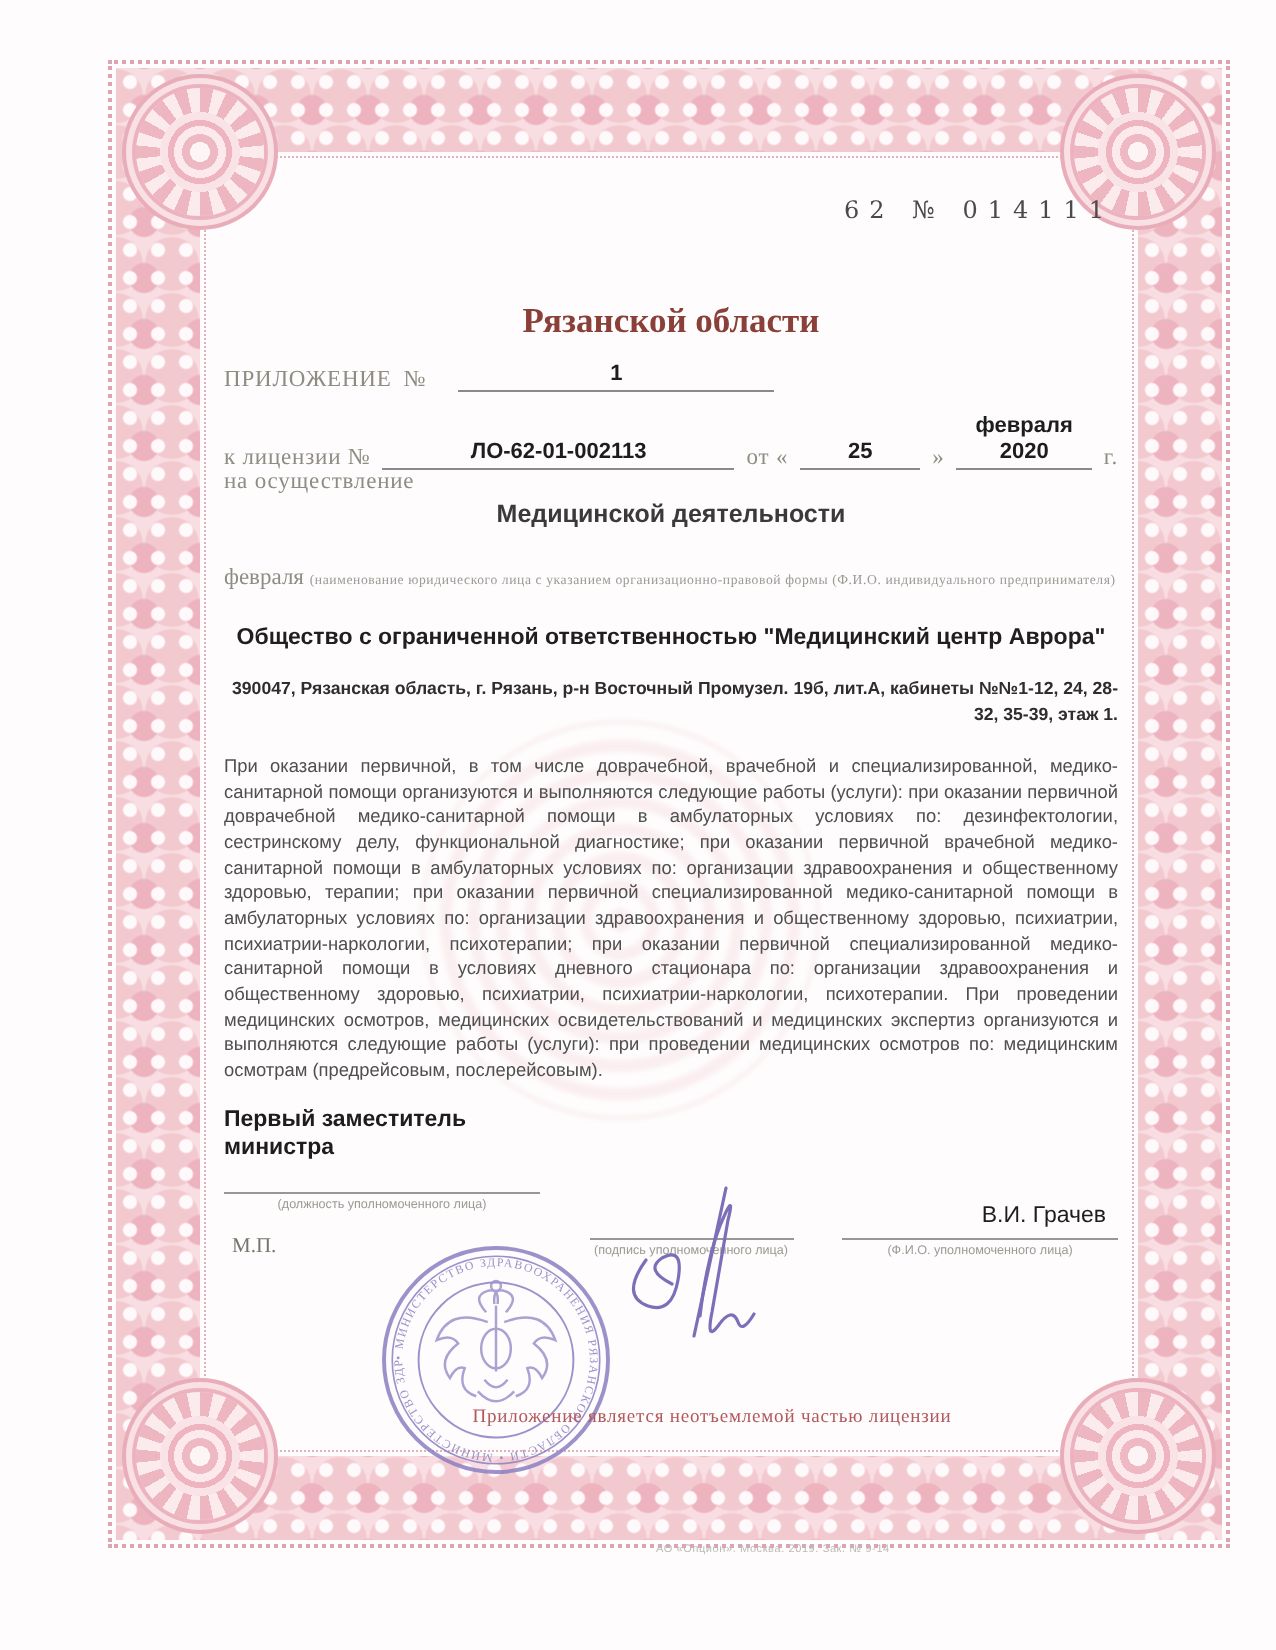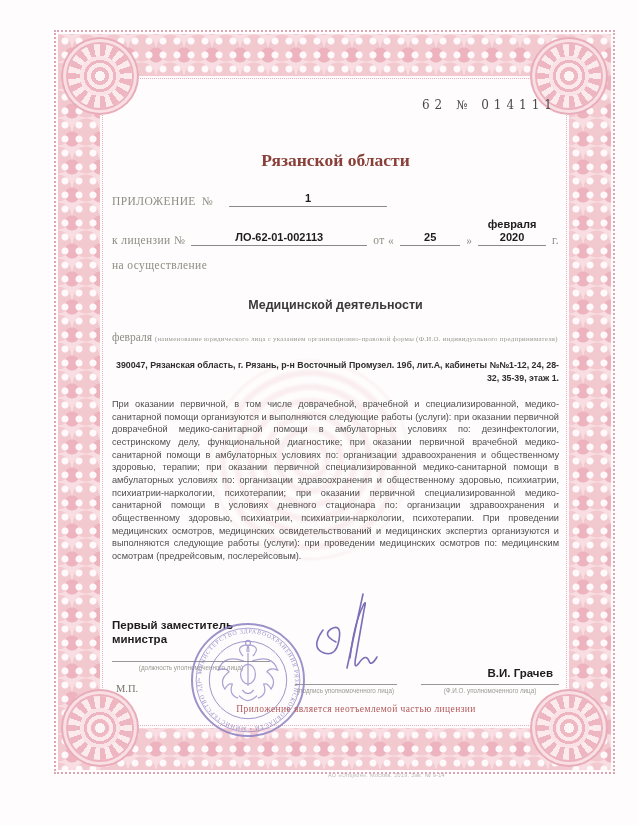--- a/index.html
+++ b/index.html
@@ -33,43 +33,43 @@
     filter:blur(1px);}
 
   
   .content{position:absolute;left:112px;right:110px;top:98px;color:#2c2c2c;}
   .serial{font-family:"DejaVu Serif","Liberation Serif",serif;font-size:12px;color:#4a4a4a;
           letter-spacing:5px;text-align:right;padding-right:2px;}
   .ministry{margin:14px 0 0;text-align:center;font-family:"Liberation Serif",serif;
             font-weight:bold;font-size:17.5px;color:#8a4038;line-height:1.3;}
   .lbl{font-family:"Liberation Serif",serif;font-size:11.5px;color:#8f8c83;letter-spacing:.4px;white-space:nowrap;}
   .row{display:flex;align-items:flex-end;gap:6px;}
-  .row-appendix{margin-top:20px;}
+  .row-appendix{margin-top:9px;}
   .row-license{margin-top:11px;}
   .field{display:inline-block;border-bottom:1px solid #8a8a8a;text-align:center;
          font-weight:bold;font-size:11px;color:#1d1d1d;line-height:1.2;padding:0 4px 1px;}
   .f-appendix{width:150px;margin-left:10px;}
   .f-license{width:168px;}
   .f-day{width:52px;}
   .f-date{flex:1;}
-  .row-purpose{margin-top:13px;}
-  .activity-title{margin-top:27px;text-align:center;font-weight:bold;font-size:12.5px;color:#3a3a3a;}
+  .row-purpose{}
+  .activity-title{margin-top:3px;text-align:center;font-weight:bold;font-size:12.5px;color:#3a3a3a;}
   .activity-note{margin:3px auto 0;text-align:center;font-size:9.8px;color:#8d8c87;line-height:1.3;}
   .issued{margin-top:17px;font-family:"Liberation Serif",serif;font-size:11.5px;color:#8f8c83;line-height:1.5;}
   .issued .tiny{font-size:6.8px;color:#9b9a94;letter-spacing:.3px;}
   .org{margin-top:15px;text-align:center;font-weight:bold;font-size:11.5px;color:#1f1f1f;}
   .addresses-label{margin-top:40px;font-family:"Liberation Serif",serif;font-size:11.5px;color:#8f8c83;line-height:1.5;}
   .address{margin-top:13px;text-align:right;font-weight:bold;font-size:8.8px;color:#2e2e2e;line-height:1.45;}
   .works{margin-top:13px;font-size:9.2px;color:#4f4f4f;text-align:justify;line-height:1.38;}
 
   .sig-row{margin-top:11px;display:flex;align-items:flex-end;justify-content:space-between;}
-  .sig-col{display:flex;flex-direction:column;justify-content:flex-end;margin-top:44px;}
+  .sig-col{display:flex;flex-direction:column;justify-content:flex-end;}
   .c1{width:158px;} .c2{width:102px;} .c3{width:138px;}
   .sig-title{font-weight:bold;font-size:11.5px;color:#1d1d1d;line-height:1.25;margin-bottom:13px;}
-  .sig-name{font-weight:bold;font-size:11.5px;color:#1d1d1d;text-align:right;padding-right:6px;margin-bottom:4px;}
+  .sig-name{font-weight:normal;font-size:11.5px;color:#1d1d1d;text-align:right;padding-right:6px;margin-bottom:4px;}
   .sig-line{border-bottom:1px solid #979797;height:1px;}
   .sig-cap{margin-top:2px;text-align:center;font-size:6.3px;color:#9b9a94;}
   .mp{margin-top:12px;font-family:"Liberation Serif",serif;font-size:10.5px;color:#77756d;padding-left:4px;}
 
   .stamp{position:absolute;left:176px;top:610px;width:144px;height:140px;opacity:.85;}
   .handsign{position:absolute;left:305px;top:588px;width:85px;height:85px;}
 
   .footer-note{position:absolute;left:0;right:0;top:704px;text-align:center;
     font-family:"Liberation Serif",serif;font-size:9.5px;color:#b2585a;letter-spacing:.4px;margin-left:43px;}
   .print-note{position:absolute;left:328px;top:772px;font-size:5.5px;color:#bdb9b9;letter-spacing:.3px;}
@@ -120,20 +120,21 @@
       <span class="lbl">на осуществление</span>
     </div>
 
     <div class="activity-title">Медицинской деятельности</div>
 
     <div class="issued">
       <span>февраля</span>
       <span class="tiny">(наименование юридического лица с указанием организационно-правовой формы (Ф.И.О. индивидуального предпринимателя)</span>
     </div>
 
+    <div class="org">Общество с ограниченной ответственностью "Медицинский центр Аврора"</div>
 
     <div class="address">390047, Рязанская область, г. Рязань, р-н Восточный Промузел. 19б, лит.А, кабинеты №№1-12, 24, 28-32, 35-39, этаж 1.</div>
 
     <div class="works">При оказании первичной, в том числе доврачебной, врачебной и специализированной, медико-санитарной помощи организуются и выполняются следующие работы (услуги): при оказании первичной доврачебной медико-санитарной помощи в амбулаторных условиях по: дезинфектологии, сестринскому делу, функциональной диагностике; при оказании первичной врачебной медико-санитарной помощи в амбулаторных условиях по: организации здравоохранения и общественному здоровью, терапии; при оказании первичной специализированной медико-санитарной помощи в амбулаторных условиях по: организации здравоохранения и общественному здоровью, психиатрии, психиатрии-наркологии, психотерапии; при оказании первичной специализированной медико-санитарной помощи в условиях дневного стационара по: организации здравоохранения и общественному здоровью, психиатрии, психиатрии-наркологии, психотерапии. При проведении медицинских осмотров, медицинских освидетельствований и медицинских экспертиз организуются и выполняются следующие работы (услуги): при проведении медицинских осмотров по: медицинским осмотрам (предрейсовым, послерейсовым).</div>
 
     <div class="sig-row">
       <div class="sig-col c1">
         <div class="sig-title">
           <span>Первый заместитель</span><br>
           <span>министра</span>

